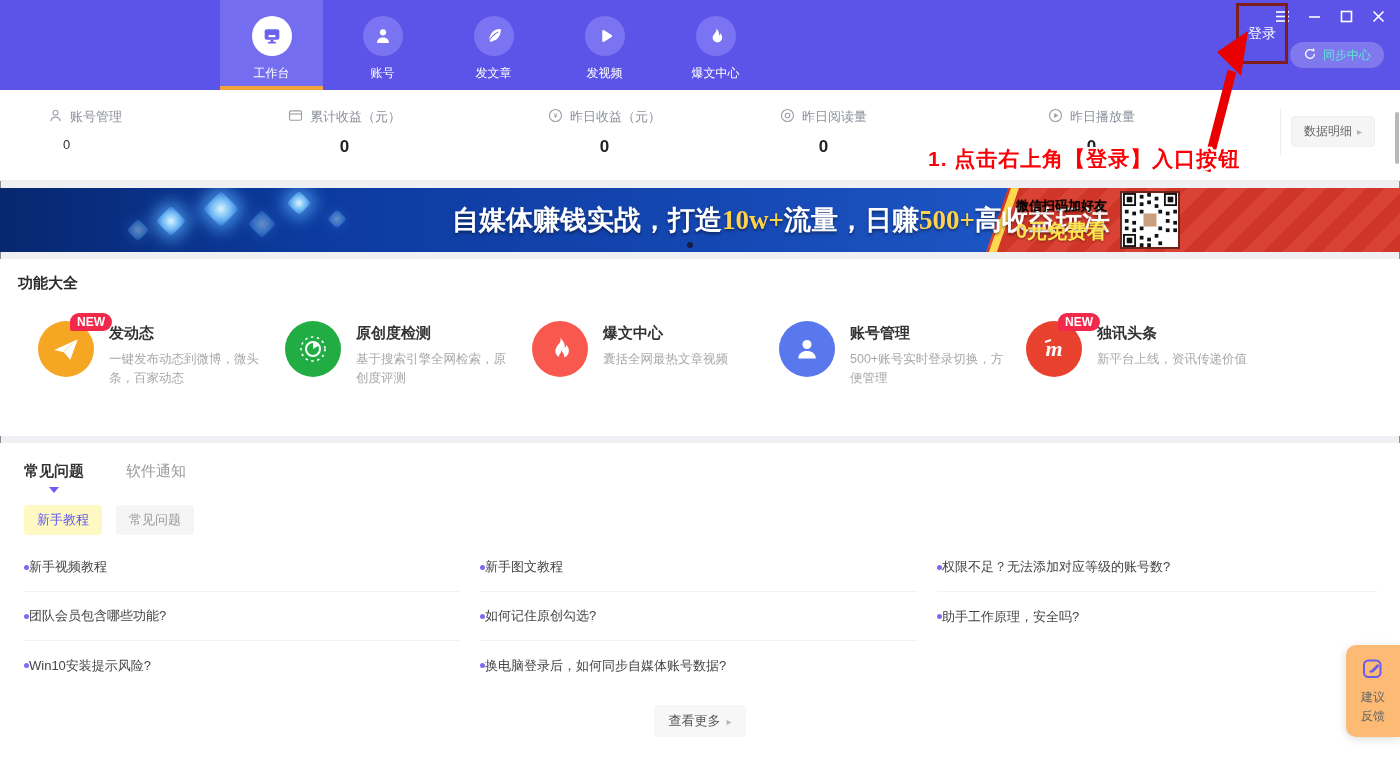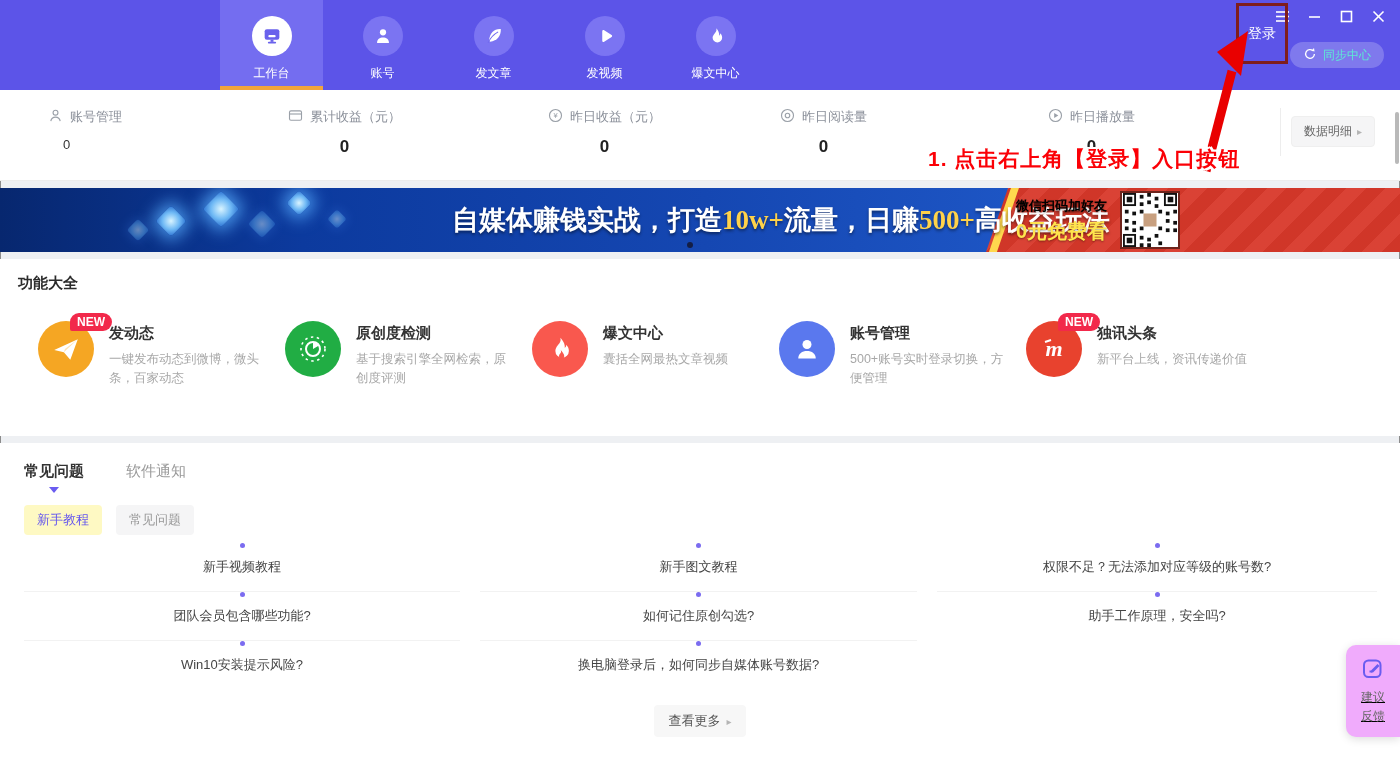--- a/index.html
+++ b/index.html
@@ -76,28 +76,28 @@
   .faq-tab { cursor:pointer; }
   .faq-tab .t { font-size:15px; font-weight:bold; color:#333; }
   .faq-tab.inactive { margin-left:42px; }
   .faq-tab.inactive .t { font-weight:normal; color:#9a9a9a; }
   .caret { width:0; height:0; border-left:5px solid transparent; border-right:5px solid transparent; border-top:6px solid #6a5cf0; margin:6px auto 0; }
   .subtabs { display:flex; gap:14px; margin-top:12px; }
   .pill { font-size:13px; padding:6px 13px; border-radius:4px; cursor:pointer; }
   .pill.active { background:#fef9c3; color:#6557ee; }
   .pill.idle { background:#f5f5f6; color:#999; }
   .faq-grid { margin-top:8px; display:grid; grid-template-columns:436px 437px 440px; column-gap:20px; }
-  .faq-cell { height:49px; display:flex; align-items:center; gap:10px; font-size:13px; color:#444; cursor:pointer;flex-direction:column; }
+  .faq-cell { height:49px; display:flex; align-items:center; font-size:13px; color:#444; cursor:pointer; }
   .faq-cell.bordered { border-bottom:1px solid #f2f2f2; }
   .bullet { width:5px; height:5px; border-radius:50%; background:#7b6cf0; flex:none; }
   .more-wrap { text-align:center; margin-top:15px; }
   .more-btn { display:inline-flex; align-items:center; gap:6px; background:#f7f7f7; border-radius:4px; padding:7px 14px; font-size:13px; color:#555; cursor:pointer; }
 
   
-  .feedback { position:absolute; right:0; top:645px; width:54px; height:92px; background:#f0abfc; border-radius:10px 0 0 10px; box-shadow:0 2px 10px rgba(0,0,0,.14); text-align:center; cursor:pointer; z-index:30;text-decoration:underline; }
+  .feedback { position:absolute; right:0; top:645px; width:54px; height:92px; background:#fdba74; border-radius:10px 0 0 10px; box-shadow:0 2px 10px rgba(0,0,0,.14); text-align:center; cursor:pointer; z-index:30; }
   .feedback .txt { font-size:12px; color:#666; line-height:1.6; margin-top:4px; }
 
   .scroll-thumb { position:absolute; right:1px; top:112px; width:4px; height:52px; background:#b9b9b9; border-radius:2px; z-index:60; cursor:pointer; }
 </style>
 </head>
 <body>
 
 <div class="window">
 
   <div class="header">

